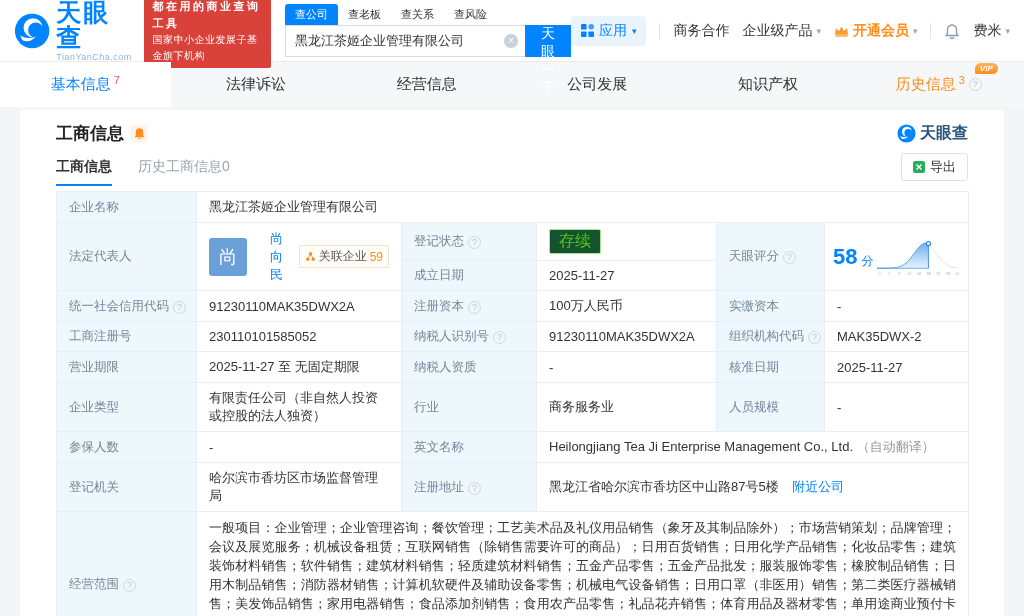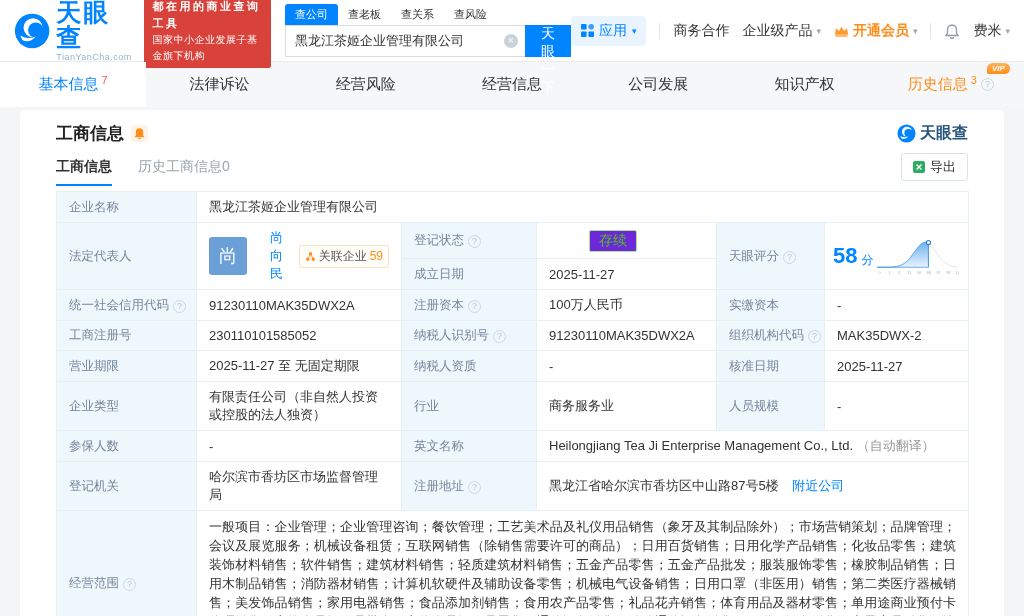--- a/index.html
+++ b/index.html
@@ -55,21 +55,21 @@
   table.info{width:100%;border-collapse:collapse;table-layout:fixed;margin-top:5px;}
   .info td{border:1px solid #e6eff6;font-size:13px;padding:6px 12px;color:#333;vertical-align:middle;word-break:break-all;}
   td.lbl{background:#eef7fc;color:#74879a;font-size:12.5px;white-space:nowrap;overflow:hidden;padding:6px 6px 6px 12px;}
   td.val{background:#fff;}
   .blue{color:#0084ff;text-decoration:none;cursor:pointer;margin-left:16px;}
   .gray{color:#999;}
   .rep{display:flex;align-items:center;gap:7px;}
   .avatar{width:38px;height:38px;border-radius:3px;background:#6b9fd8;color:#fff;font-size:18px;display:flex;align-items:center;justify-content:center;flex:none;}
   .rel-badge{display:inline-flex;align-items:center;gap:3px;border:1px solid #f3e3c9;background:#fffdf7;border-radius:2px;padding:2px 5px;font-size:12px;color:#555;white-space:nowrap;cursor:pointer;}
   .rel-count{color:#ff8d1a;}
-  .status-badge{display:inline-block;border:1px solid #a9e18c;background:#6d28d9;color:#52c41a;font-size:14px;padding:1px 9px;border-radius:2px;margin-left:40px;}
+  .status-badge{display:inline-block;border:1px solid #a9e18c;background:#14532d;color:#52c41a;font-size:16px;padding:1px 9px;border-radius:2px;}
   .score-wrap{display:flex;align-items:center;gap:4px;}
   .score-num{font-size:22px;font-weight:bold;color:#0084ff;line-height:1;}
   .score-unit{font-size:12px;color:#0084ff;margin-top:9px;}
   #score-curve{width:82px;height:42px;flex:none;}
   .tick{font-size:4.5px;fill:#9fb3c4;}
   .scope{line-height:19px;text-align:justify;}
 </style>
 </head>
 <body>
 
@@ -147,25 +147,20 @@
 <div class="tabbar" id="main-tabs">
     <div class="tab active">
       <span class="tab-inner">
         <span>基本信息</span>
         <span class="tab-count">7</span>
       </span>
     </div>
     <div class="tab">
       <span class="tab-inner">
         <span>法律诉讼</span>
-      </span>
-    </div>
-    <div class="tab">
-      <span class="tab-inner">
-        <span>经营风险</span>
       </span>
     </div>
     <div class="tab">
       <span class="tab-inner">
         <span>经营信息</span>
       </span>
     </div>
     <div class="tab">
       <span class="tab-inner">
         <span>公司发展</span>

